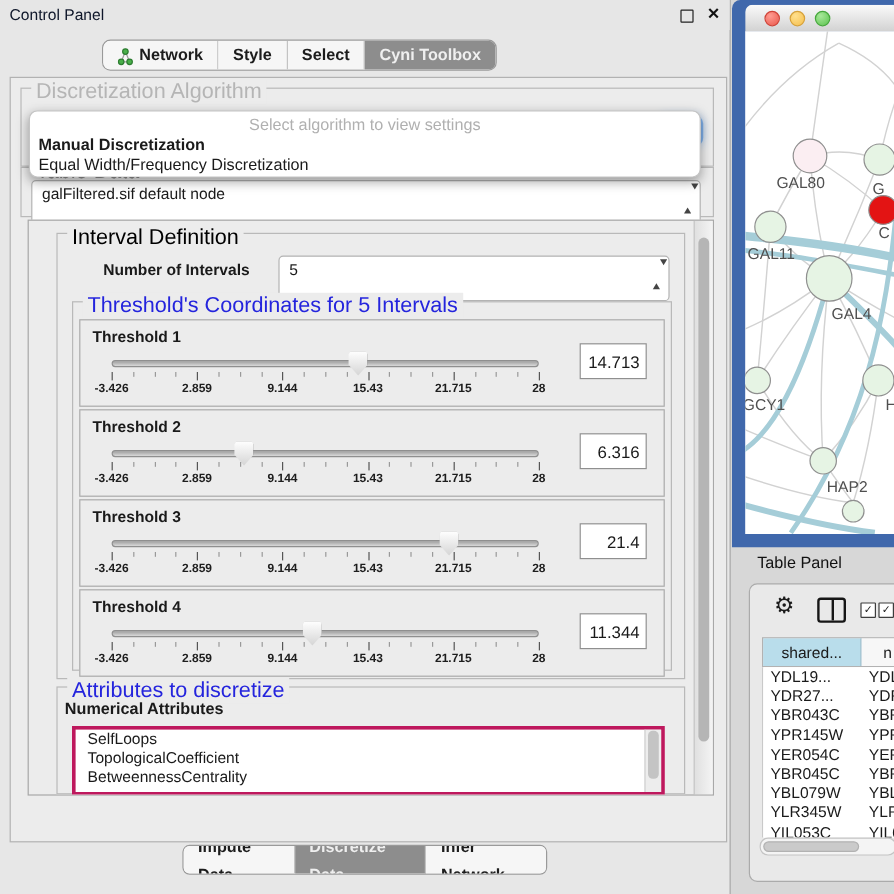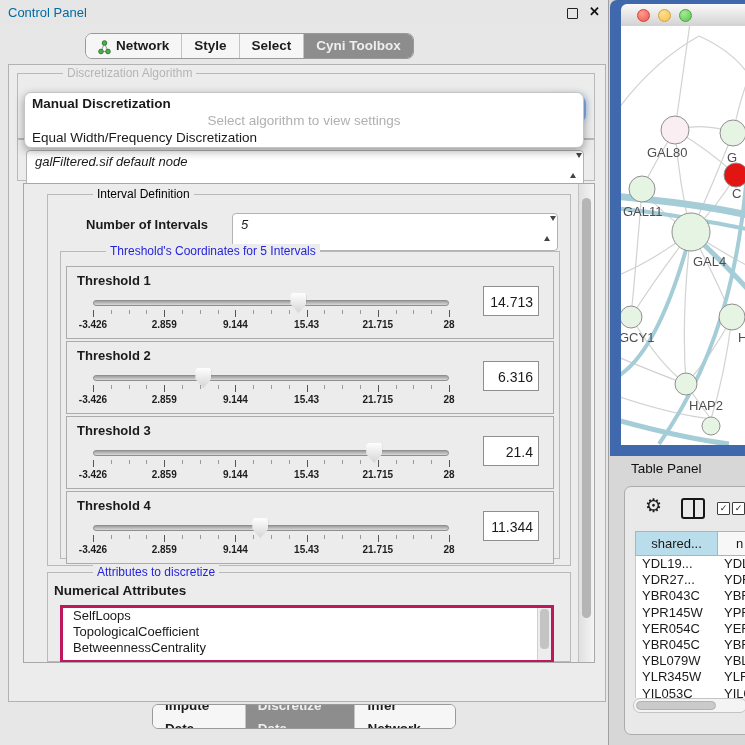--- a/index.html
+++ b/index.html
@@ -1,48 +1,48 @@
 <!DOCTYPE html>
 <html><head>
 <meta charset="utf-8">
 <style>
   html,body{margin:0;padding:0;}
   body{width:745px;height:745px;overflow:hidden;position:relative;background:#dcdcdc;
        font-family:"Liberation Sans",sans-serif;font-size:13px;color:#1a1a1a;}
   
   .control-panel{position:absolute;left:0;top:0;width:608px;height:745px;background:#e7e7e7;border-right:1px solid #9f9f9f;}
   .cp-titlebar{position:relative;height:25px;background:#e6e6e6;}
-  .cp-title{position:absolute;left:8px;top:5px;font-size:13px;color:#0369a1;}
+  .cp-title{position:absolute;left:8px;top:5px;font-size:13px;color:#0f172a;}
   .float-icon{position:absolute;right:30px;top:8px;width:9px;height:9px;border:1.5px solid #222;border-radius:1px;}
   .close-icon{position:absolute;right:8px;top:4px;font-size:13px;font-weight:bold;color:#111;}
   .top-tabs{position:absolute;left:85px;top:33px;height:24px;display:flex;border:1px solid #9a9a9a;border-radius:7px;overflow:hidden;background:#f6f6f6;}
   .tab{padding:0 12px;line-height:24px;font-size:13.5px;font-weight:bold;color:#1c1c1c;border-right:1px solid #c3c3c3;display:flex;align-items:center;gap:5px;background:#f6f6f6;}
   .tab:last-child{border-right:none;}
   .tab.sel{background:#8d8d8d;color:#efefef;}
   .neticon{display:inline-block;width:13px;height:15px;}
   .bottom-tabs{position:absolute;left:50%;transform:translateX(-50%);top:704px;height:23px;display:flex;border:1px solid #9a9a9a;border-radius:6px;overflow:hidden;background:#f6f6f6;}
   .bottom-tabs .tab{line-height:23px;}
   
   .main-panel{position:absolute;left:8px;top:64px;width:596px;height:636px;background:#ececec;border:1px solid #b2b2b2;}
   .group{position:absolute;border:1px solid #b9b9b9;background:#ececec;}
-  .group-title{position:absolute;top:-8px;left:8px;background:#ececec;padding:0 4px;font-size:12px;color:#1a1a1a;margin-left:37px;}
+  .group-title{position:absolute;top:-8px;left:8px;background:#ececec;padding:0 4px;font-size:18px;color:#1a1a1a;}
   .group-title.faded{color:#b5b5b5;}
   .group-title.green{color:#000000;}
   .group-title.blue{color:#2424dd;}
   .algo-group{left:8px;top:8px;width:576px;height:64px;}
   .ghost-combo{position:absolute;right:10px;top:24px;width:34px;height:22px;border-radius:5px;background:#fff;
      box-shadow:0 0 0 2px #7fb0ea,0 0 7px 2px #a9c9ef;}
   .dropdown-popup{position:absolute;left:6px;top:18px;width:560px;height:56px;background:#fff;border:1px solid #c4c4c4;
      border-radius:7px;box-shadow:0 3px 10px rgba(0,0,0,.35);z-index:30;padding-top:2px;box-sizing:border-box;}
   .opt{height:17px;line-height:17px;padding:0 7px;font-size:13.5px;white-space:nowrap;}
   .opt.placeholder{text-align:center;color:#b0b0b0;}
   .opt.bold{font-weight:bold;}
   .table-data-group{left:8px;top:74px;width:576px;height:40px;}
   .combo{position:relative;background:#fff;border:1px solid #b3b3b3;border-radius:4px;height:38px;line-height:22px;
-     padding-left:8px;box-sizing:border-box;overflow:hidden;white-space:nowrap;font-style:italic;}
+     padding-left:8px;box-sizing:border-box;overflow:hidden;white-space:nowrap;}
   .combo .stepper{position:absolute;right:5px;top:4px;width:8px;}
   .arr-up{width:0;height:0;border-left:3.5px solid transparent;border-right:3.5px solid transparent;border-bottom:5px solid #444;margin-bottom:3px;}
   .arr-dn{width:0;height:0;border-left:3.5px solid transparent;border-right:3.5px solid transparent;border-top:5px solid #444;}
   .td-combo{position:absolute;left:8px;top:10px;width:558px;}
   
   .scroll-pane{position:absolute;left:14px;top:118px;width:570px;height:478px;border:1px solid #a8a8a8;background:#ececec;overflow:hidden;}
   .v-scrollbar{position:absolute;right:0;top:0;width:15px;height:100%;background:linear-gradient(90deg,#e0e0e0,#f4f4f4);border-left:1px solid #c2c2c2;}
   .v-thumb{position:absolute;left:3px;top:14px;width:9px;height:420px;border-radius:5px;background:#b5b5b5;}
   .interval-group{left:23px;top:10px;width:522px;height:370px;}
   .num-label{position:absolute;left:38px;top:22px;font-weight:bold;font-size:13px;}
@@ -140,22 +140,22 @@
   <div class="main-panel">
 
     <div class="group algo-group">
       <span class="group-title faded">Discretization Algorithm</span>
       <div class="ghost-combo">
         <span class="stepper" style="position:absolute;right:6px;top:4px;">
           <span class="arr-up"></span><span class="arr-dn"></span>
         </span>
       </div>
       <div class="dropdown-popup">
+        <div class="opt placeholder">Select algorithm to view settings</div>
         <div class="opt bold">Manual Discretization</div>
-        <div class="opt placeholder">Select algorithm to view settings</div>
         <div class="opt">Equal Width/Frequency Discretization</div>
       </div>
     </div>
 
     <div class="group table-data-group">
       <span class="group-title">Table Data</span>
       <div class="combo td-combo">
         <span>galFiltered.sif default node</span>
         <span class="stepper"><span class="arr-up"></span><span class="arr-dn"></span></span>
       </div>

